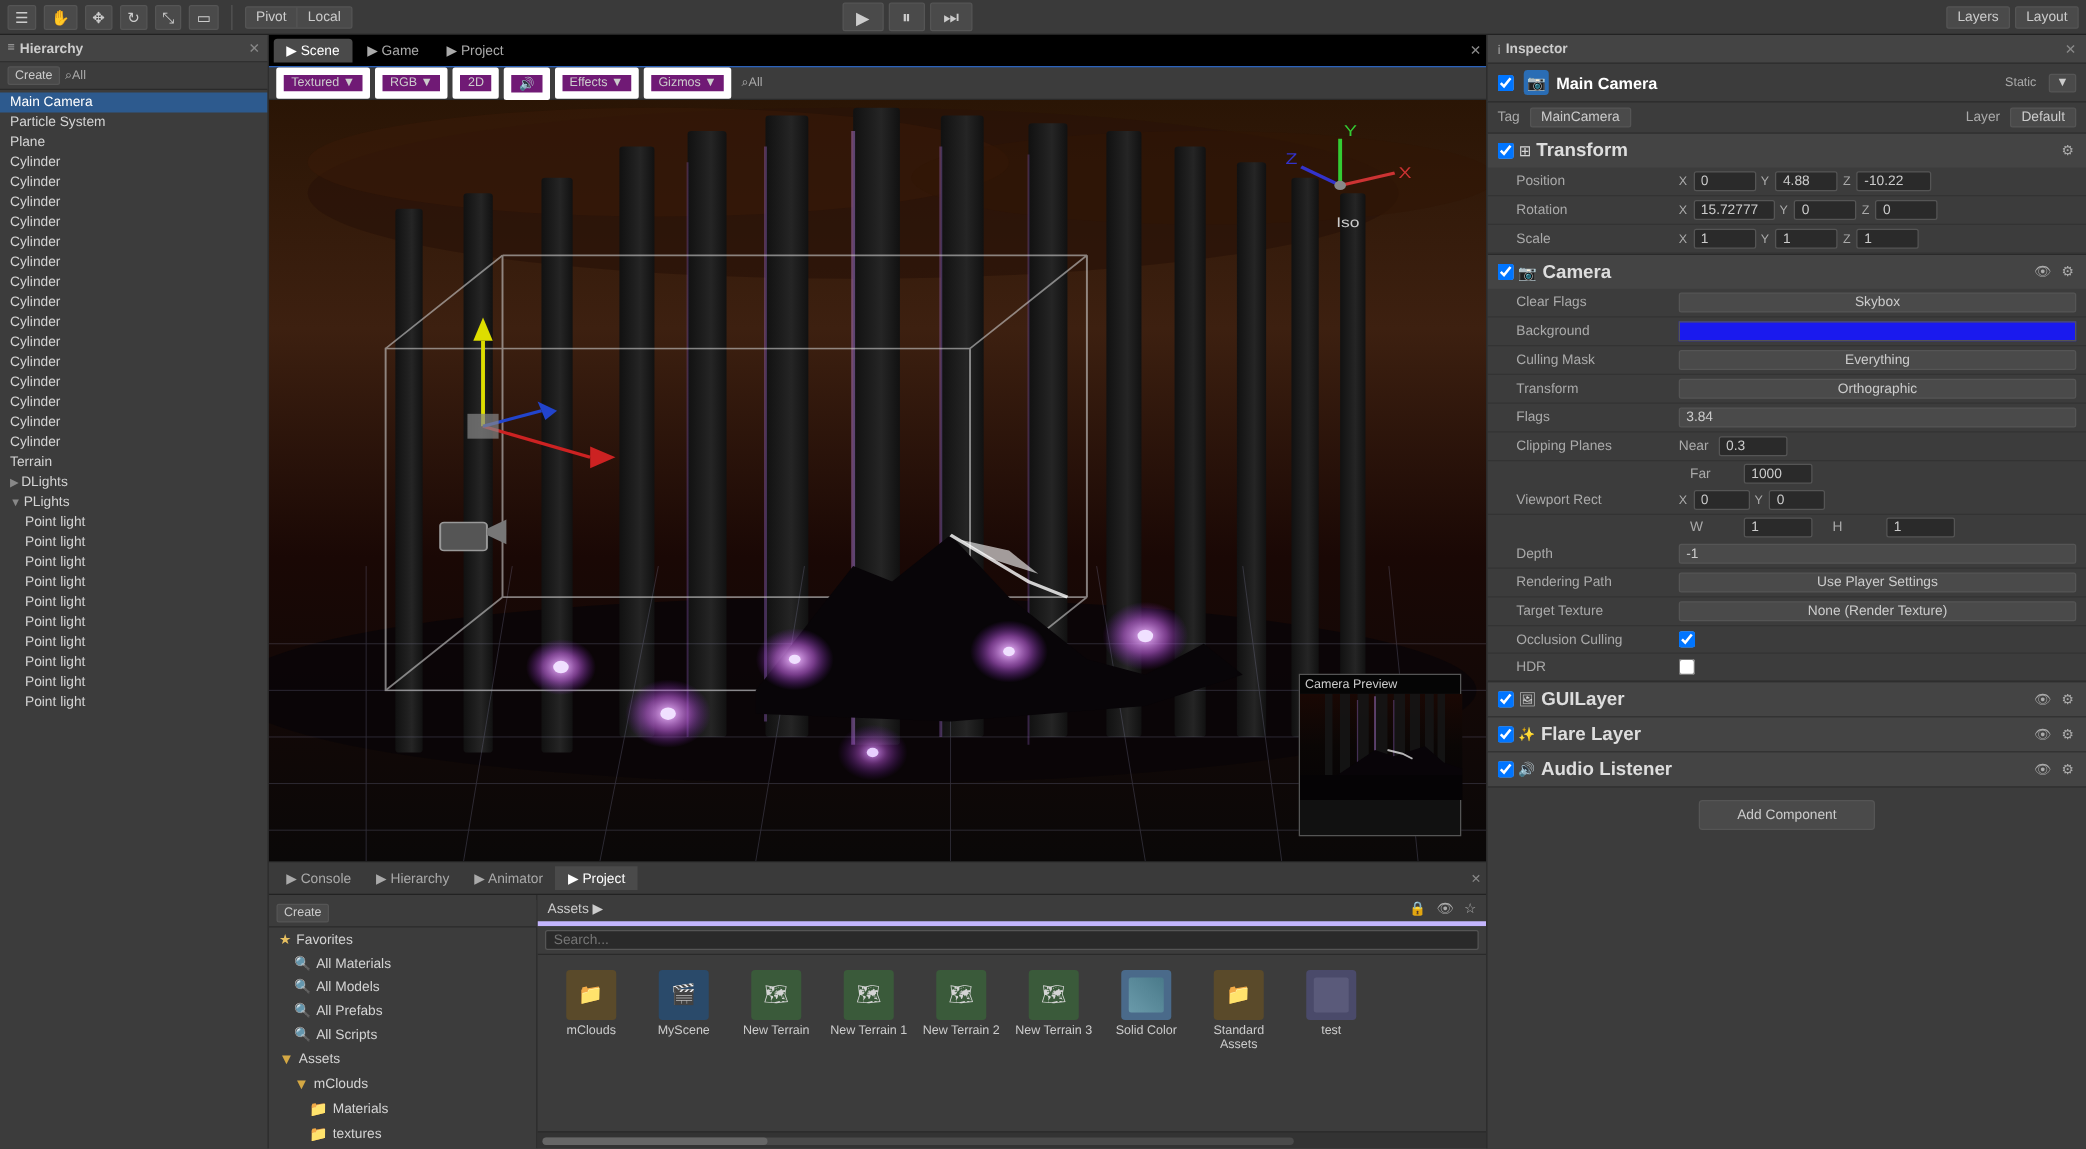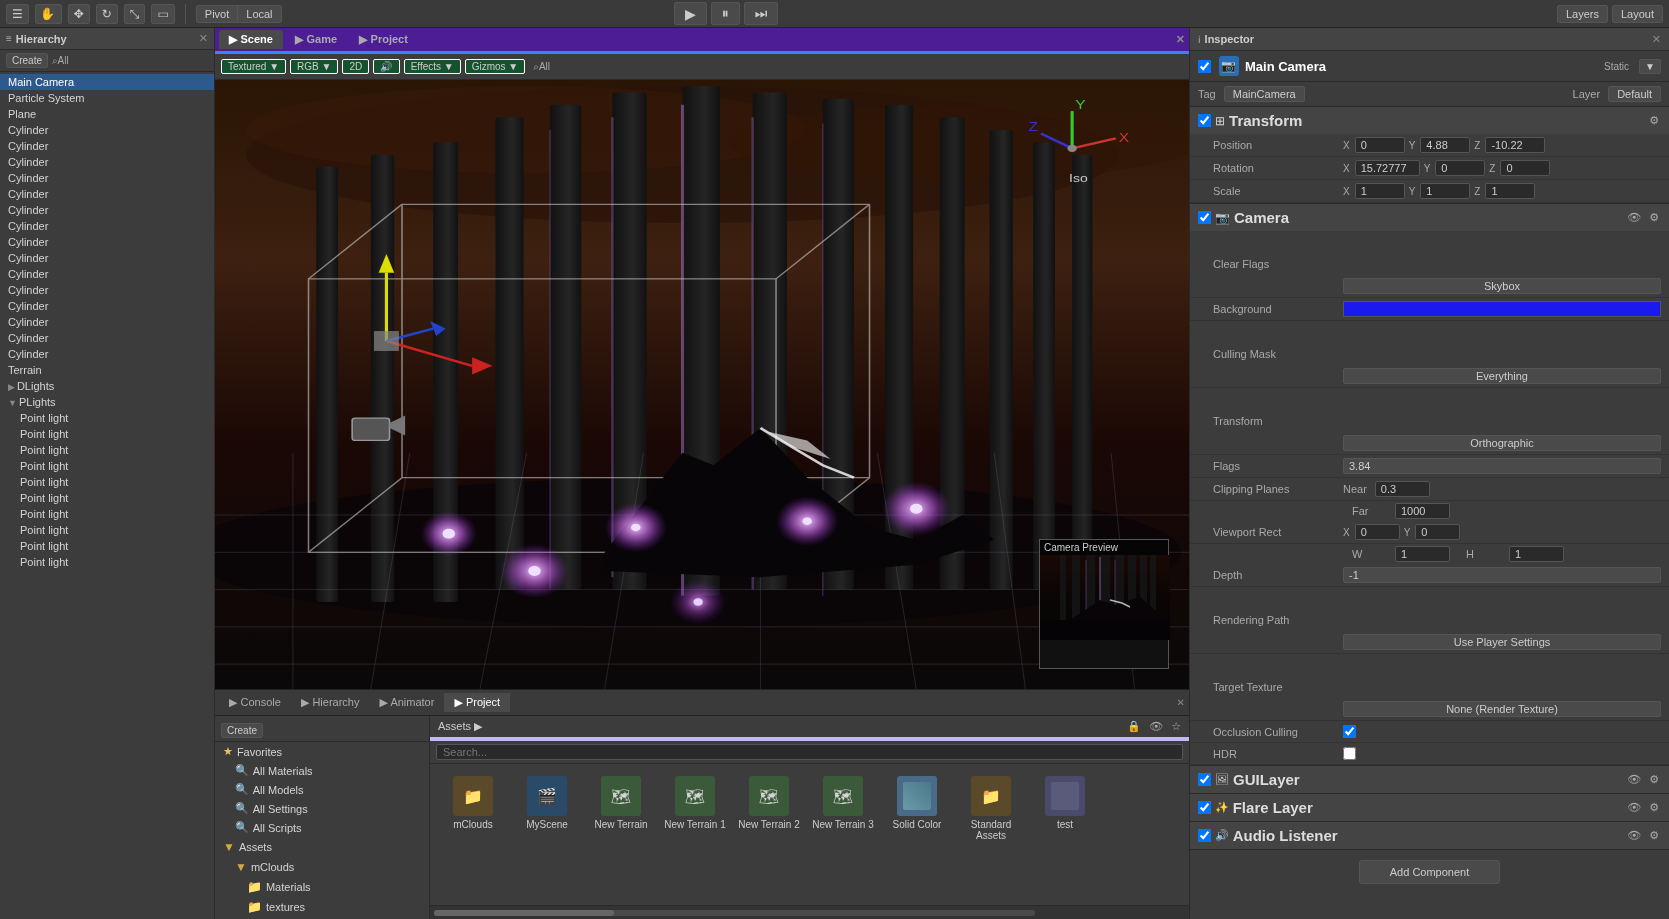--- a/index.html
+++ b/index.html
@@ -146,28 +146,27 @@
     .center-area {
       flex: 1;
       display: flex;
       flex-direction: column;
       overflow: hidden;
     }
 
     
     .scene-tabs {
       display: flex;
-      background: #4c1d95;
-      border-bottom: 3px solid #3b82f6;
+      background: #000000;
+      border-bottom: 1px solid #3b82f6;
       align-items: center;
       padding: 0 4px;
       gap: 2px;
       flex-shrink: 0;
       height: 26px;
-      font-weight: bold;
     }
     .scene-tab {
       padding: 3px 10px;
       cursor: pointer;
       color: #aaa;
       font-size: 11px;
       border-radius: 3px 3px 0 0;
     }
     .scene-tab.active {
       background: #4a4a4a;
@@ -177,22 +176,22 @@
       display: flex;
       align-items: center;
       background: #3c3c3c;
       border-bottom: 1px solid #2a2a2a;
       padding: 3px 6px;
       gap: 4px;
       flex-shrink: 0;
       height: 26px;
     }
     .scene-toolbar-btn {
-      background: #14532d;
-      border: 1px solid #ffffff;
+      background: #701a75;
+      border: 6px solid #ffffff;
       color: #ccc;
       border-radius: 2px;
       padding: 1px 6px;
       cursor: pointer;
       font-size: 10px;
     }
 
     
     .viewport {
       flex: 1;
@@ -474,21 +473,20 @@
     }
     .dropdown-field {
       background: #4a4a4a;
       border: 1px solid #555;
       color: #ccc;
       border-radius: 2px;
       padding: 1px 6px;
       font-size: 11px;
       cursor: pointer;
       flex: 1;
-      margin-top: 44px;
     }
     .checkbox-field { cursor: pointer; }
     .near-far-row {
       display: flex;
       align-items: center;
       padding: 2px 8px 2px 24px;
       gap: 8px;
       font-size: 11px;
     }
     .near-label { color: #aaa; width: 35px; }
@@ -808,21 +806,21 @@
           <div class="project-item indent1">
             <span style="color:#aaa;">🔍</span>
             <span>All Materials</span>
           </div>
           <div class="project-item indent1">
             <span style="color:#aaa;">🔍</span>
             <span>All Models</span>
           </div>
           <div class="project-item indent1">
             <span style="color:#aaa;">🔍</span>
-            <span>All Settings</span>
+            <span>All Prefabs</span>
           </div>
           <div class="project-item indent1">
             <span style="color:#aaa;">🔍</span>
             <span>All Scripts</span>
           </div>
 
           <div class="project-item">
             <span class="folder-icon">▼</span>
             <span>Assets</span>
           </div>

